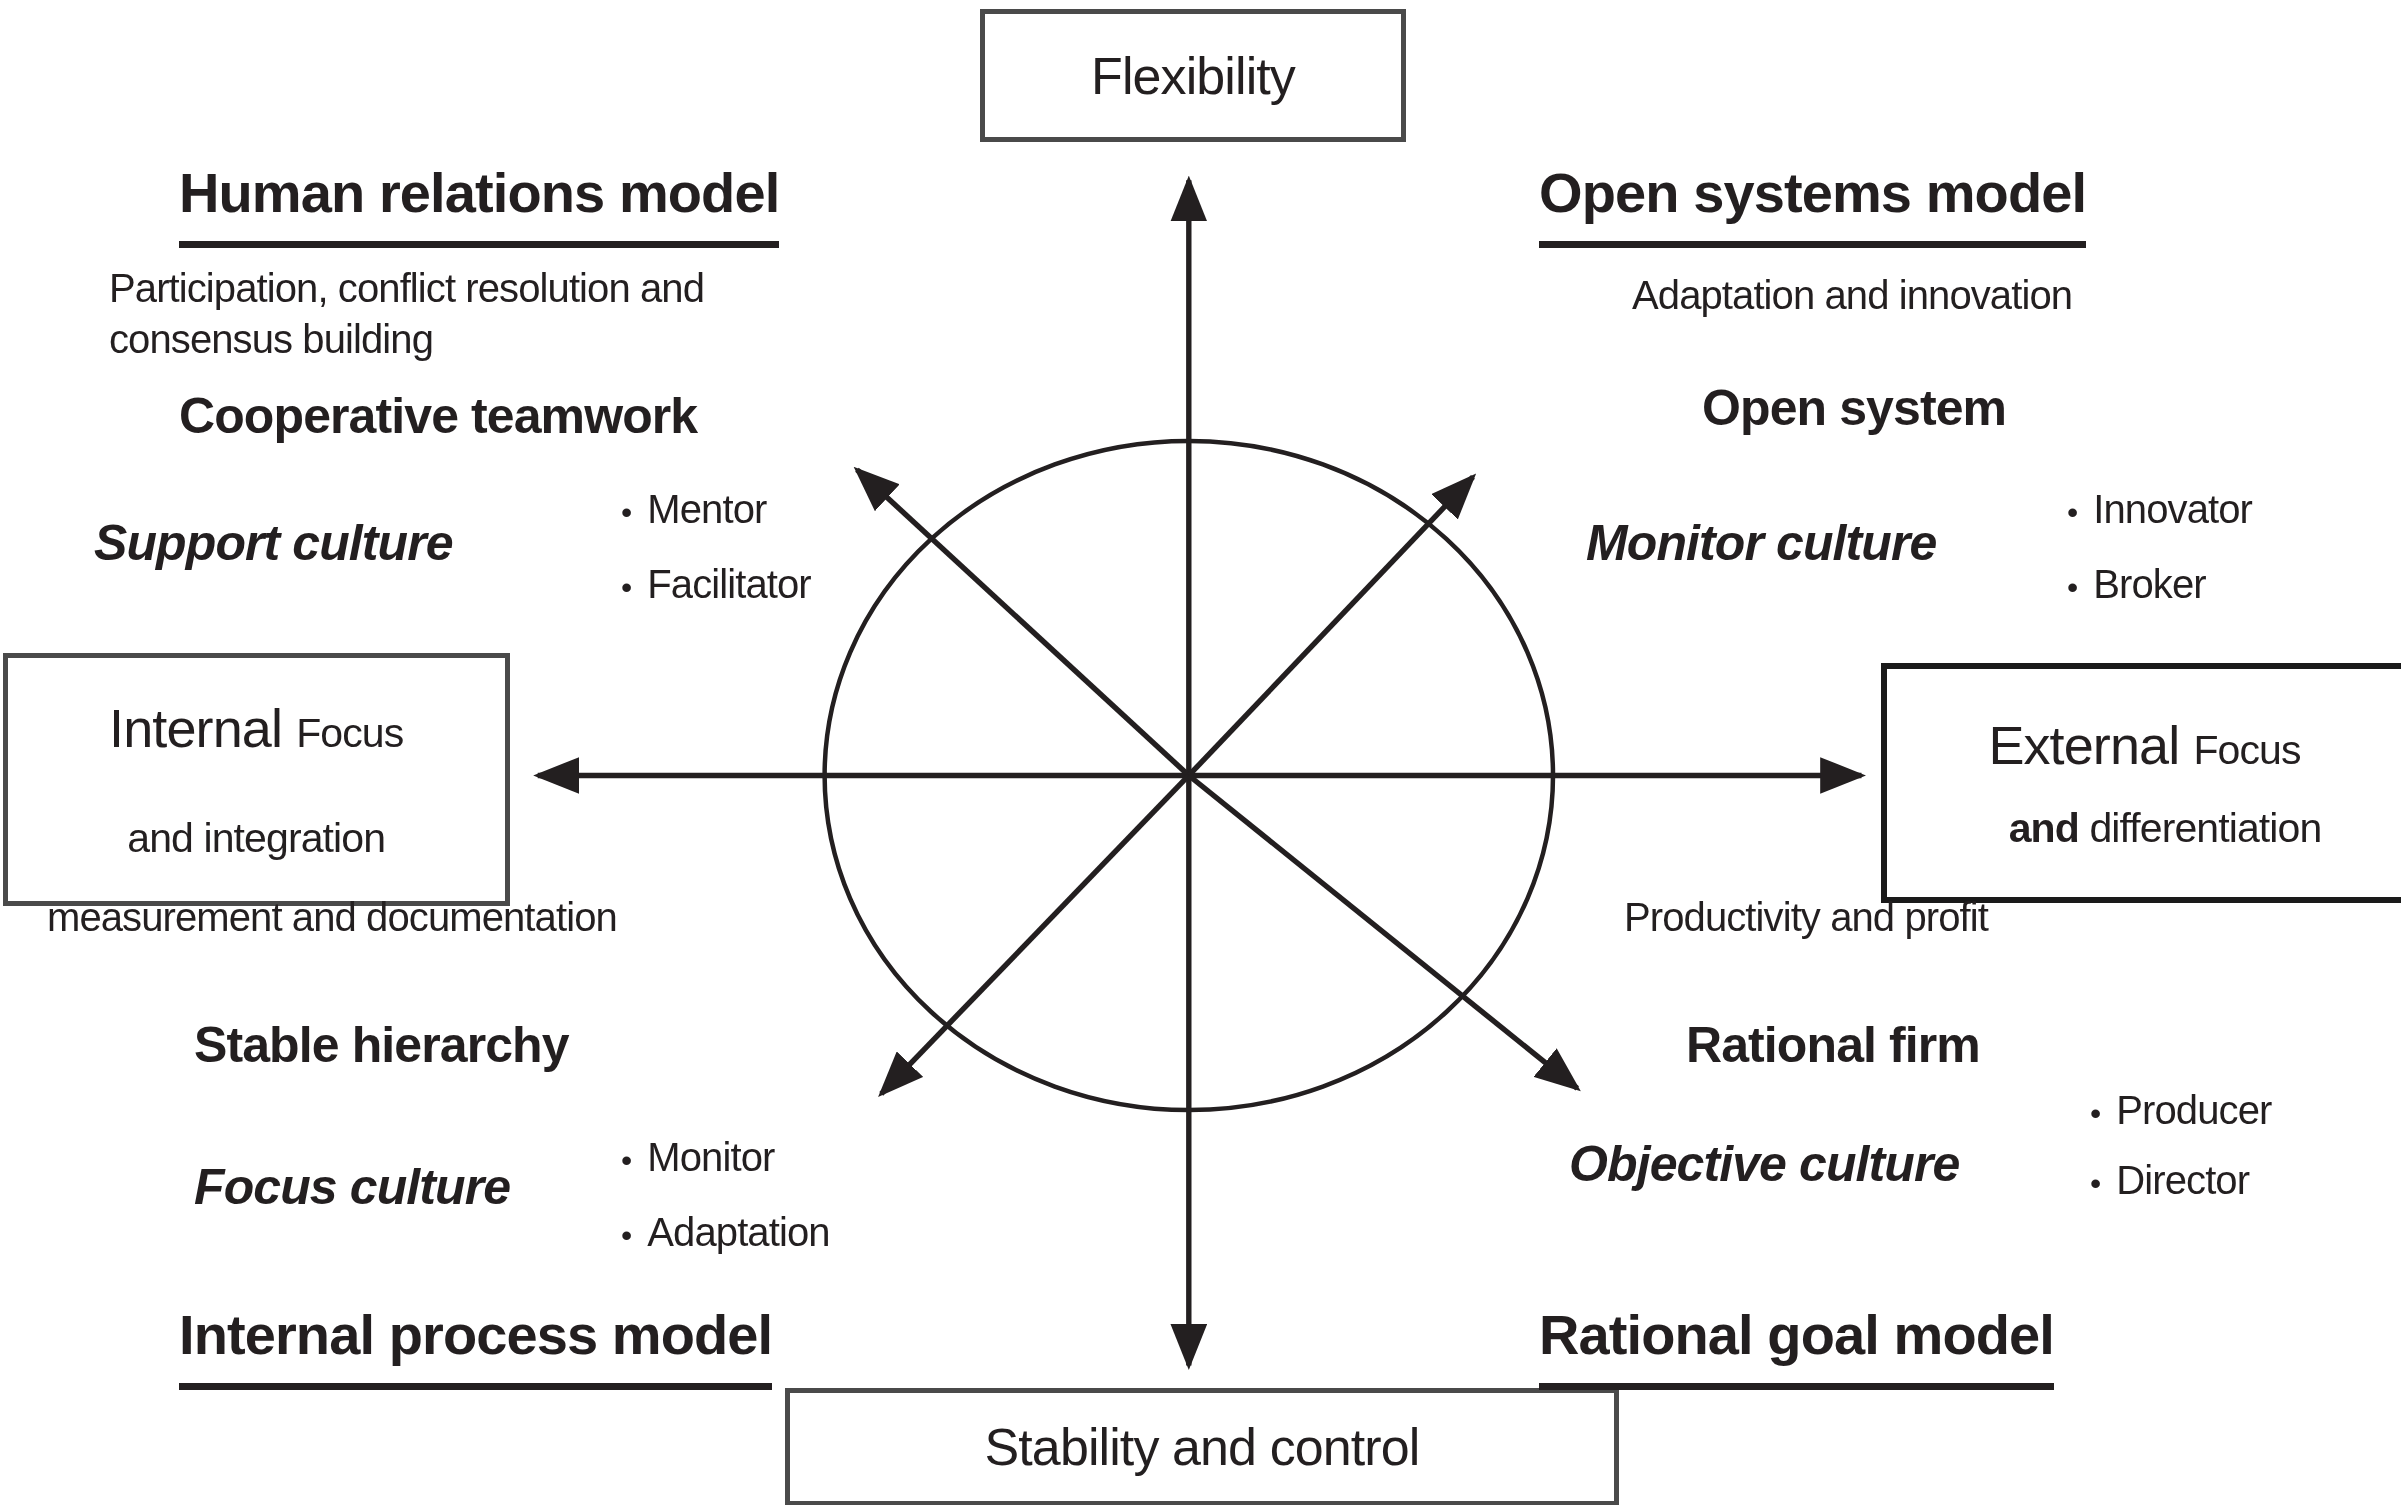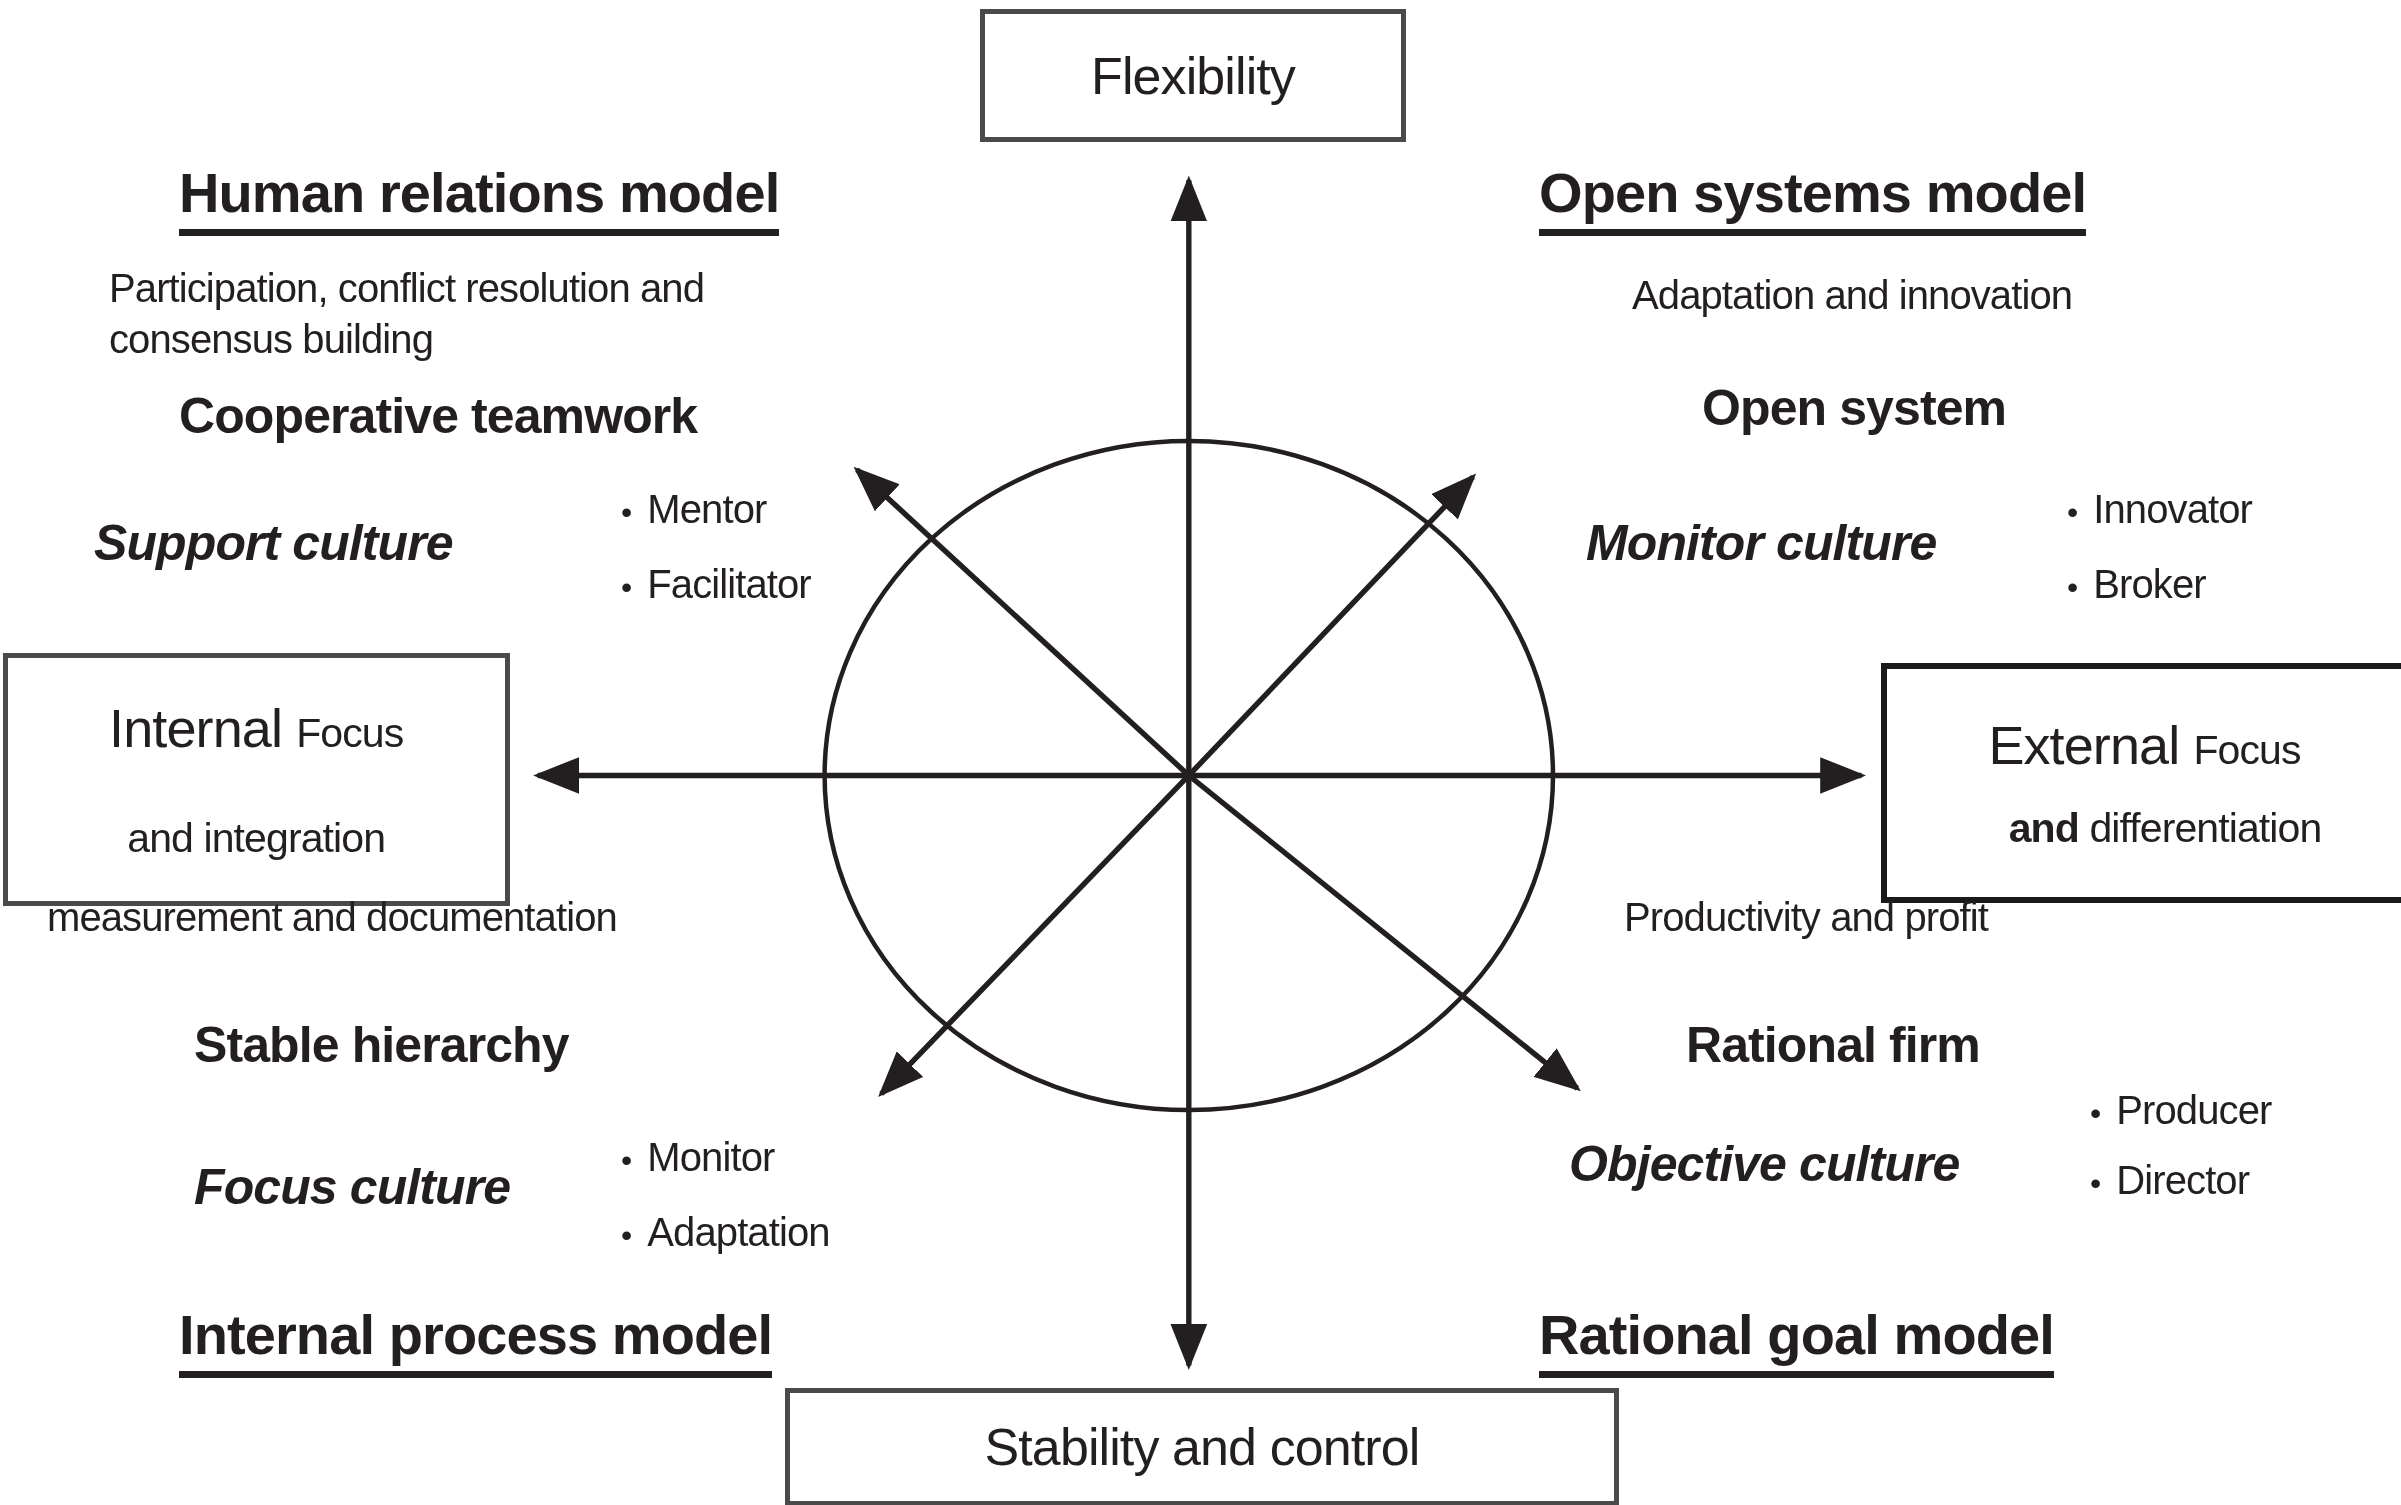--- a/index.html
+++ b/index.html
@@ -2,21 +2,21 @@
 <html style="font-size:14.4px"><head>
 <meta charset="utf-8">
 <style>
   html,body{margin:0;padding:0;background:#ffffff;}
   body{width:2401px;height:1506px;position:relative;overflow:hidden;
        font-family:"Liberation Sans","DejaVu Sans",sans-serif;color:#231f20;}
   .canvas{position:absolute;inset:0;border-radius:32px;}
   svg.geom{position:absolute;left:0;top:0;}
   .txt{position:absolute;white-space:nowrap;color:#231f20;letter-spacing:-0.9px;}
   .heading{font-size:56px;font-weight:bold;}
-  .heading .u{display:inline-block;border-bottom:7.2px solid #231f20;padding-bottom:4px;}
+  .heading .u{display:inline-block;border-bottom:7.2px solid #231f20;padding-bottom:16px;}
   .desc{font-size:40px;line-height:51px;}
   .org{font-size:50px;font-weight:bold;}
   .culture{font-size:50px;font-weight:bold;font-style:italic;}
   .role{font-size:40px;display:flex;align-items:baseline;gap:16px;}
   .role .bullet{font-size:32px;}
   .box{position:absolute;background:#ffffff;border:5.4px solid #4a4a4a;
        display:flex;flex-direction:column;align-items:center;justify-content:center;}
   .box.dark{border-color:#1a1a1a;border-width:6.3px;}
   .axis-label{font-size:52px;letter-spacing:-0.9px;}
   .axis-line1{font-size:54px;letter-spacing:-0.9px;}

